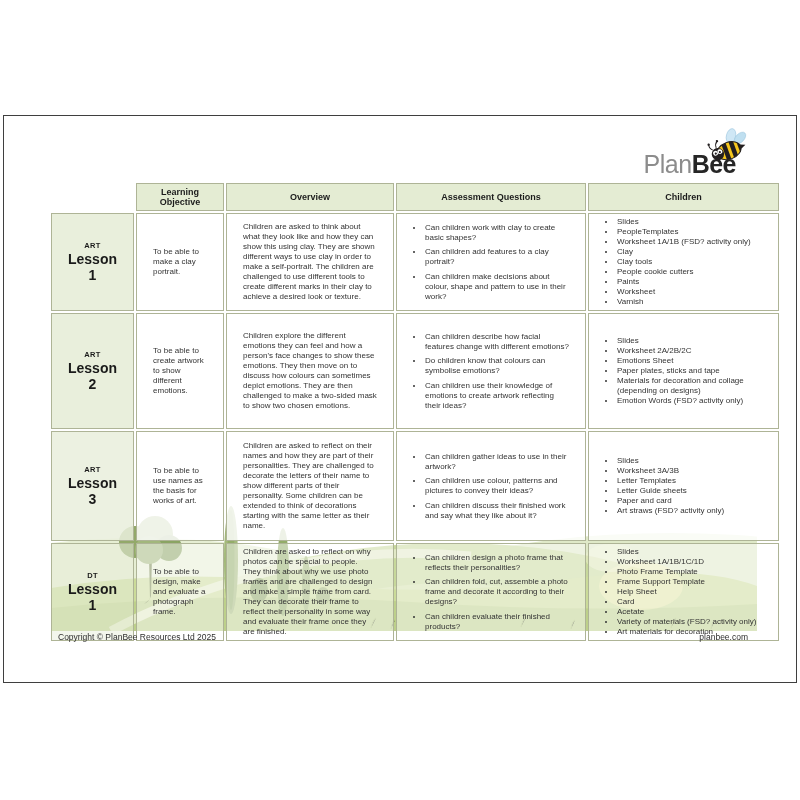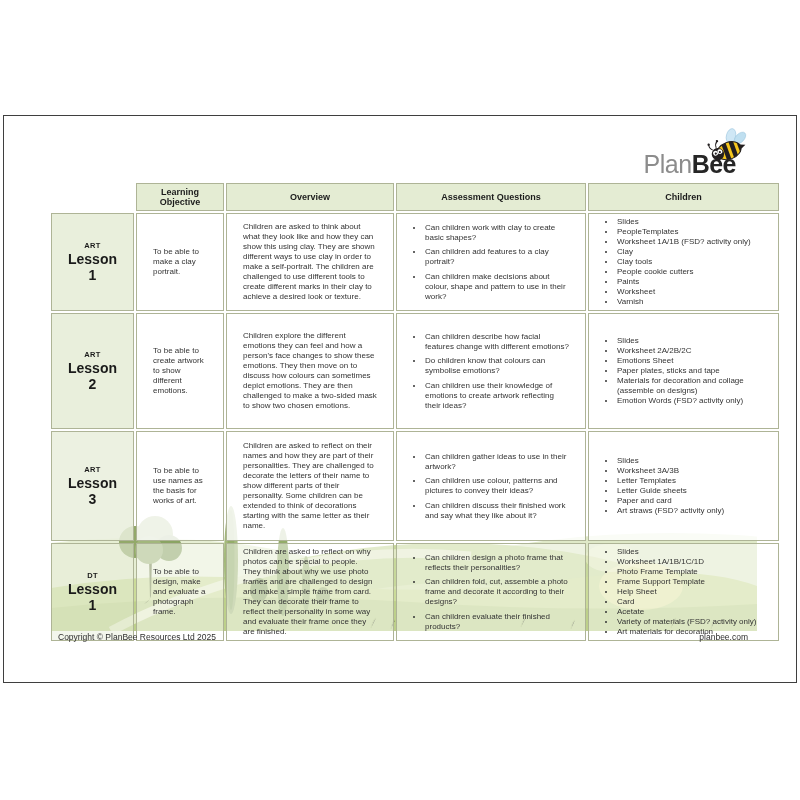--- a/index.html
+++ b/index.html
@@ -170,21 +170,21 @@
                 <li>Do children know that colours can symbolise emotions?</li>
                 <li>Can children use their knowledge of emotions to create artwork reflecting their ideas?</li>
               </ul>
             </td>
         <td class="body-cell">
               <ul class="cell-list r-list">
                 <li>Slides</li>
                 <li>Worksheet 2A/2B/2C</li>
                 <li>Emotions Sheet</li>
                 <li>Paper plates, sticks and tape</li>
-                <li>Materials for decoration and collage (assemble on designs)</li>
+                <li>Materials for decoration and collage (depending on designs)</li>
                 <li>Emotion Words (FSD? activity only)</li>
               </ul>
             </td>
       </tr>
 
       <tr class="row3" style="height:110px;">
         <td class="lesson-cell">
           <div class="subject">ART</div>
           <div class="lesson">Lesson 3</div>
         </td>

